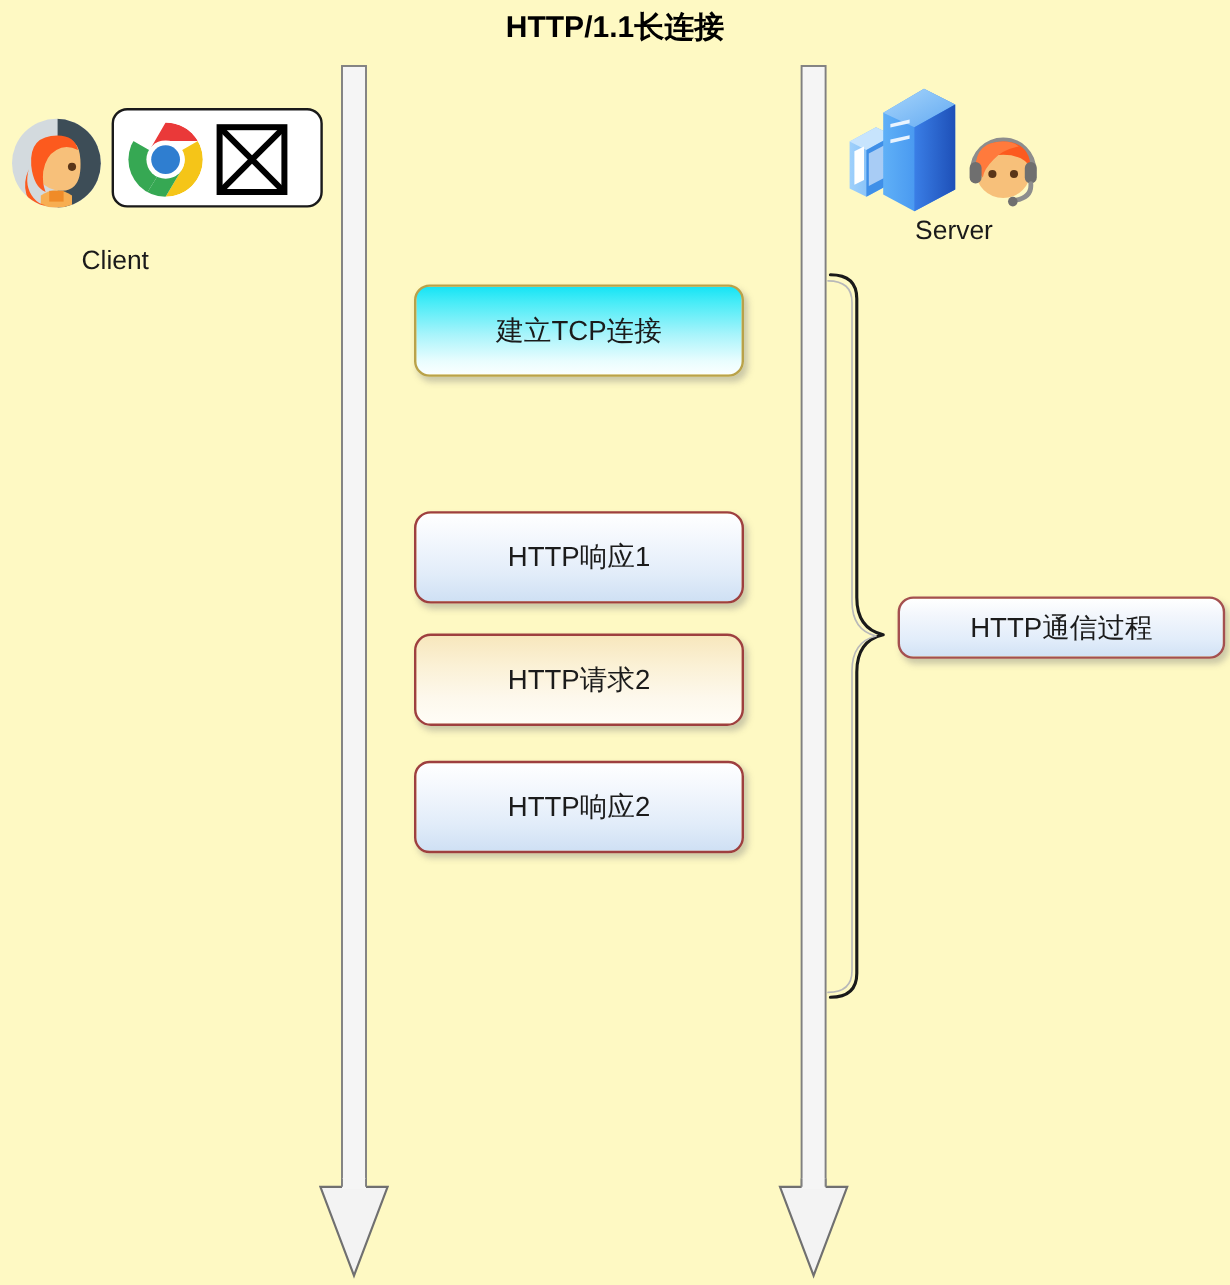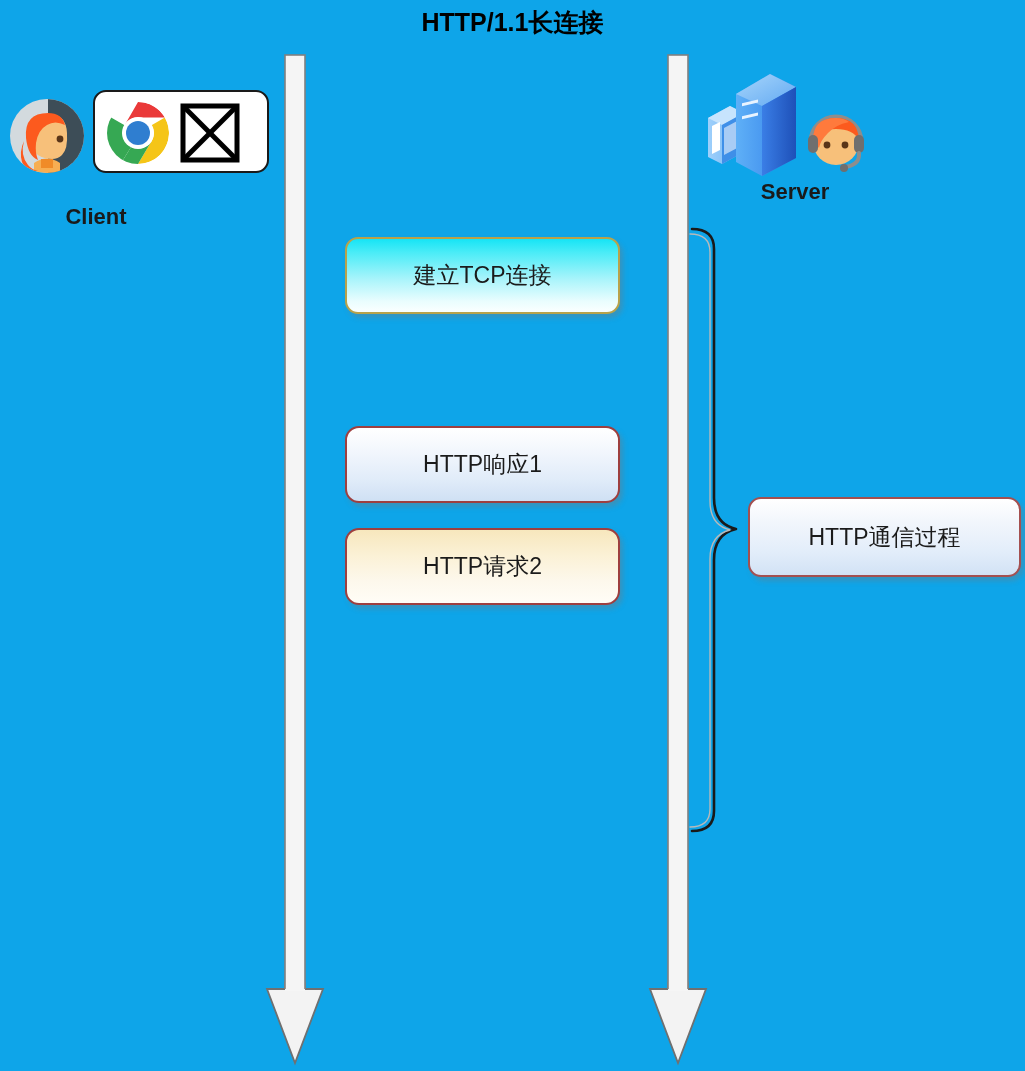--- a/index.html
+++ b/index.html
@@ -6,21 +6,21 @@
   html,body{margin:0;padding:0;background:#ffffff;}
   body{
     font-family:"Liberation Sans","DejaVu Sans",sans-serif;
     -webkit-font-smoothing:antialiased;
   }
   #stage{
     position:relative;
     width:1025px;
     height:1071px;
     overflow:hidden;
-    background:#0ea5e9;
+    background:#fef9c3;
   }
 
   
   #title{
     position:absolute;
     left:0; top:6px;
     width:1025px;
     text-align:center;
     font-size:25px;
     font-weight:bold;
@@ -31,21 +31,20 @@
   
   .lifeline{ position:absolute; }
 
   
   .endpoint-label{
     position:absolute;
     font-size:22px;
     color:#1a1a1a;
     text-align:center;
     white-space:nowrap;
-    font-weight:bold;
   }
 
   
   #client-avatar{
     position:absolute;
     left:8px; top:97px;
     width:78px; height:78px;
   }
   
   #browser-chip{
@@ -91,21 +90,21 @@
   }
   .msg.response{
     border:2px solid #9e3f3f;
     background:linear-gradient(180deg,#ffffff 0%,#f3f7fd 30%,#e1ecf9 70%,#cfe0f4 100%);
   }
 
   
   #callout{
     position:absolute;
     left:748px; top:497px;
-    width:273px; height:80px;
+    width:273px; height:52px;
     box-sizing:border-box;
     border:2px solid #a45050;
     border-radius:13px;
     background:linear-gradient(180deg,#ffffff 0%,#f2f6fc 30%,#e2edfa 70%,#d2e2f5 100%);
     box-shadow:3px 4px 5px rgba(120,120,120,.38);
     display:flex;
     align-items:center;
     justify-content:center;
     font-size:23px;
     color:#1b1b1b;
@@ -240,20 +239,21 @@
 
     <circle cx="27" cy="41" r="3.4" fill="#5a3518"></circle>
     <circle cx="45" cy="41" r="3.4" fill="#5a3518"></circle>
   </svg>
 
   <div class="endpoint-label" style="left:700px;top:179px;width:190px;">Server</div>
 
   <div class="msg tcp" style="top:237px;">建立TCP连接</div>
   <div class="msg response" style="top:426px;border-radius:14px;">HTTP响应1</div>
   <div class="msg request" style="top:528px;border-radius:14px;">HTTP请求2</div>
+  <div class="msg response" style="top:634px;">HTTP响应2</div>
 
   <svg id="brace" viewBox="0 0 66 610">
     <path d="M8 4
              q22 0 22 20
              L30 273
              q0 26 22 31
              q-22 5 -22 31
              L30 586
              q0 20 -22 20" fill="none" stroke="#1a1a1a" stroke-width="2.6" stroke-linecap="round" stroke-linejoin="round"></path>
     <path d="M6 9

